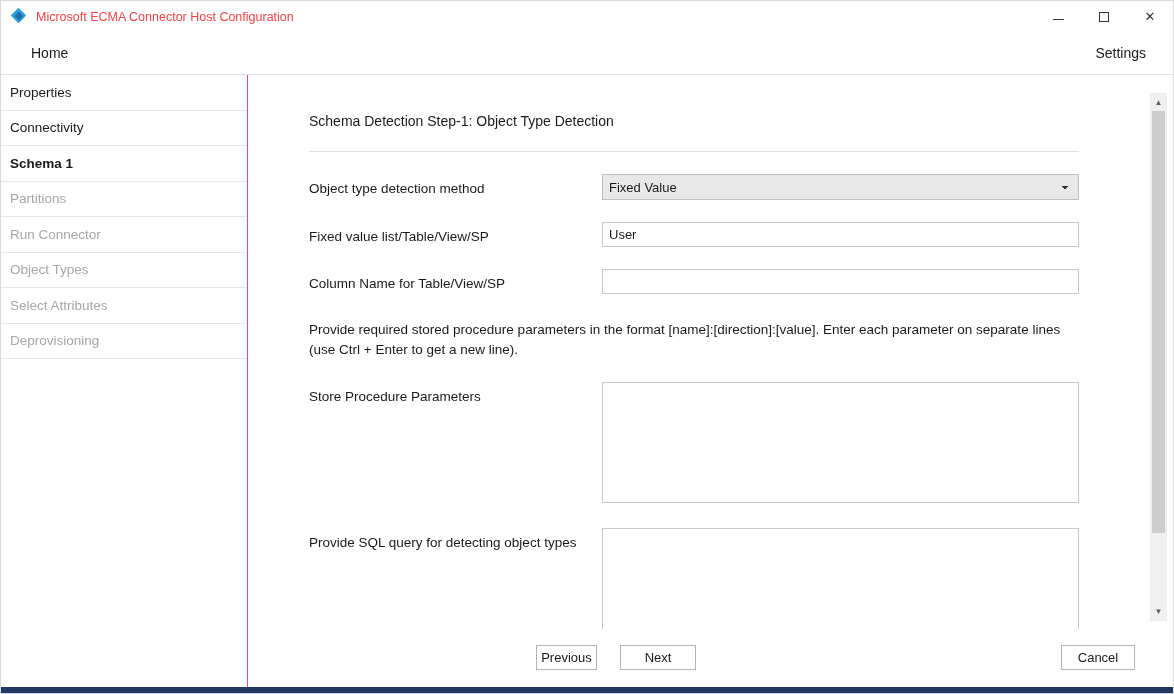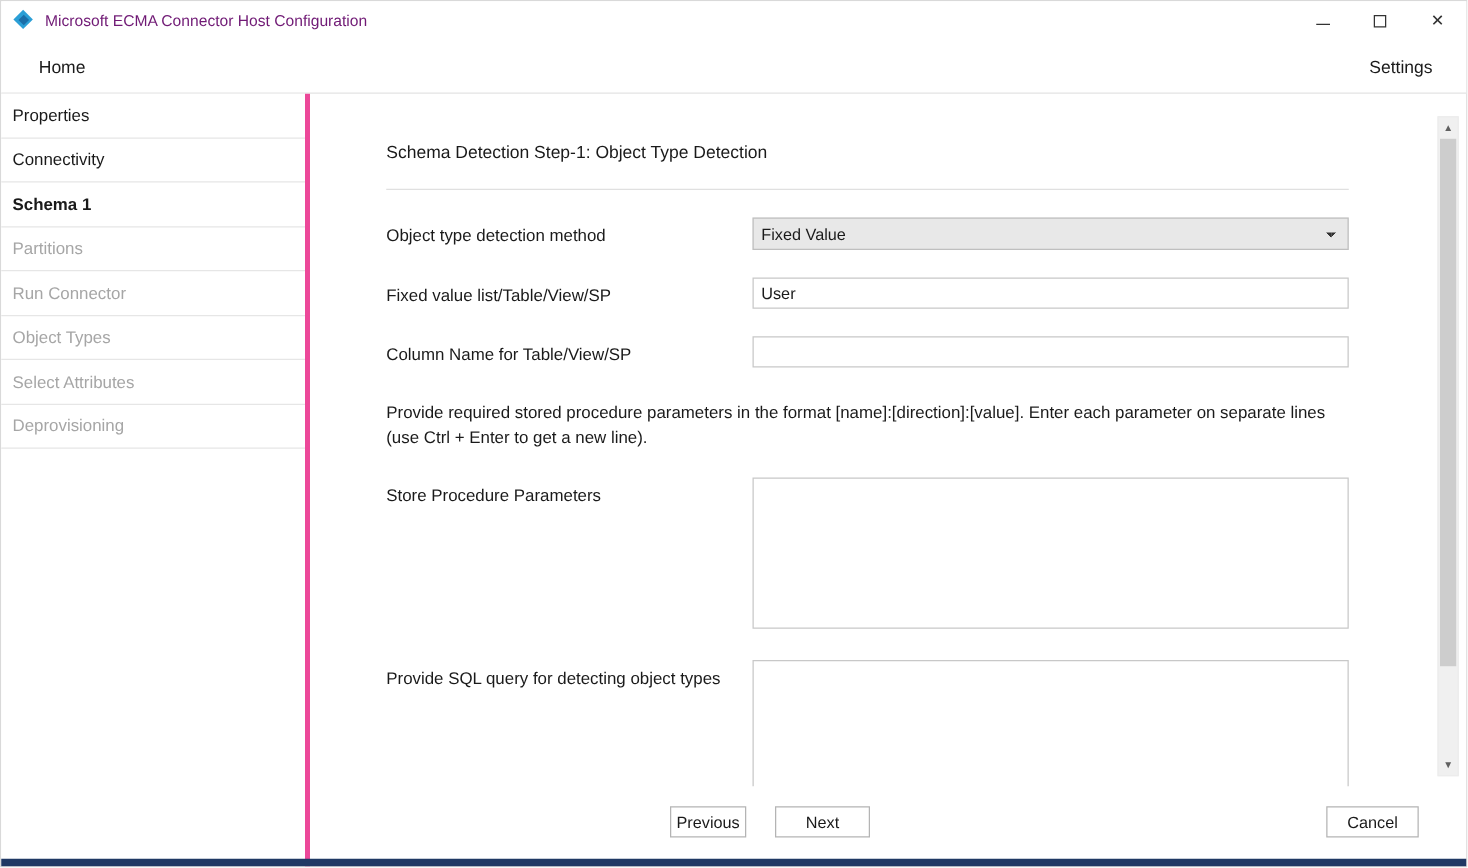--- a/index.html
+++ b/index.html
@@ -53,21 +53,21 @@
     position: absolute;
     left: 4px;
     top: 4px;
     width: 6px;
     height: 6px;
     background: #1b6ea8;
     transform: rotate(45deg);
   }
   .title-text {
     font-size: 12.5px;
-    color: #701a75;
+    color: #ef4444;
   }
   .winbtns {
     margin-left: auto;
     display: flex;
     height: 31px;
   }
   .winbtn {
     width: 46px;
     height: 31px;
     display: flex;
@@ -113,21 +113,21 @@
   
   .body {
     flex: 1 1 auto;
     display: flex;
     min-height: 0;
   }
   
   .sidebar {
     width: 247px;
     flex: 0 0 247px;
-    border-right: 4px solid #ec4899;
+    border-right: 1px solid #ec4899;
     box-sizing: border-box;
     padding-top: 0;
     background: #ffffff;
   }
   .nav-item {
     height: 35.5px;
     display: flex;
     align-items: center;
     padding-left: 9px;
     border-bottom: 1px solid #e6e6e6;

